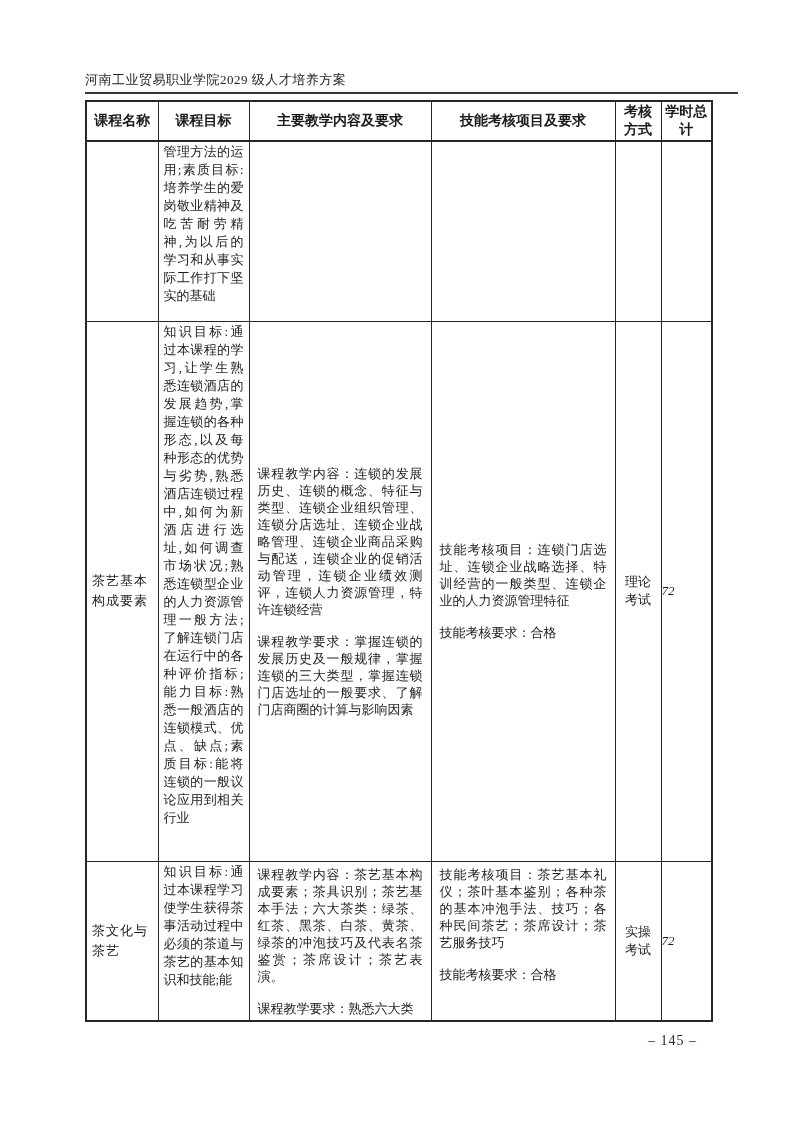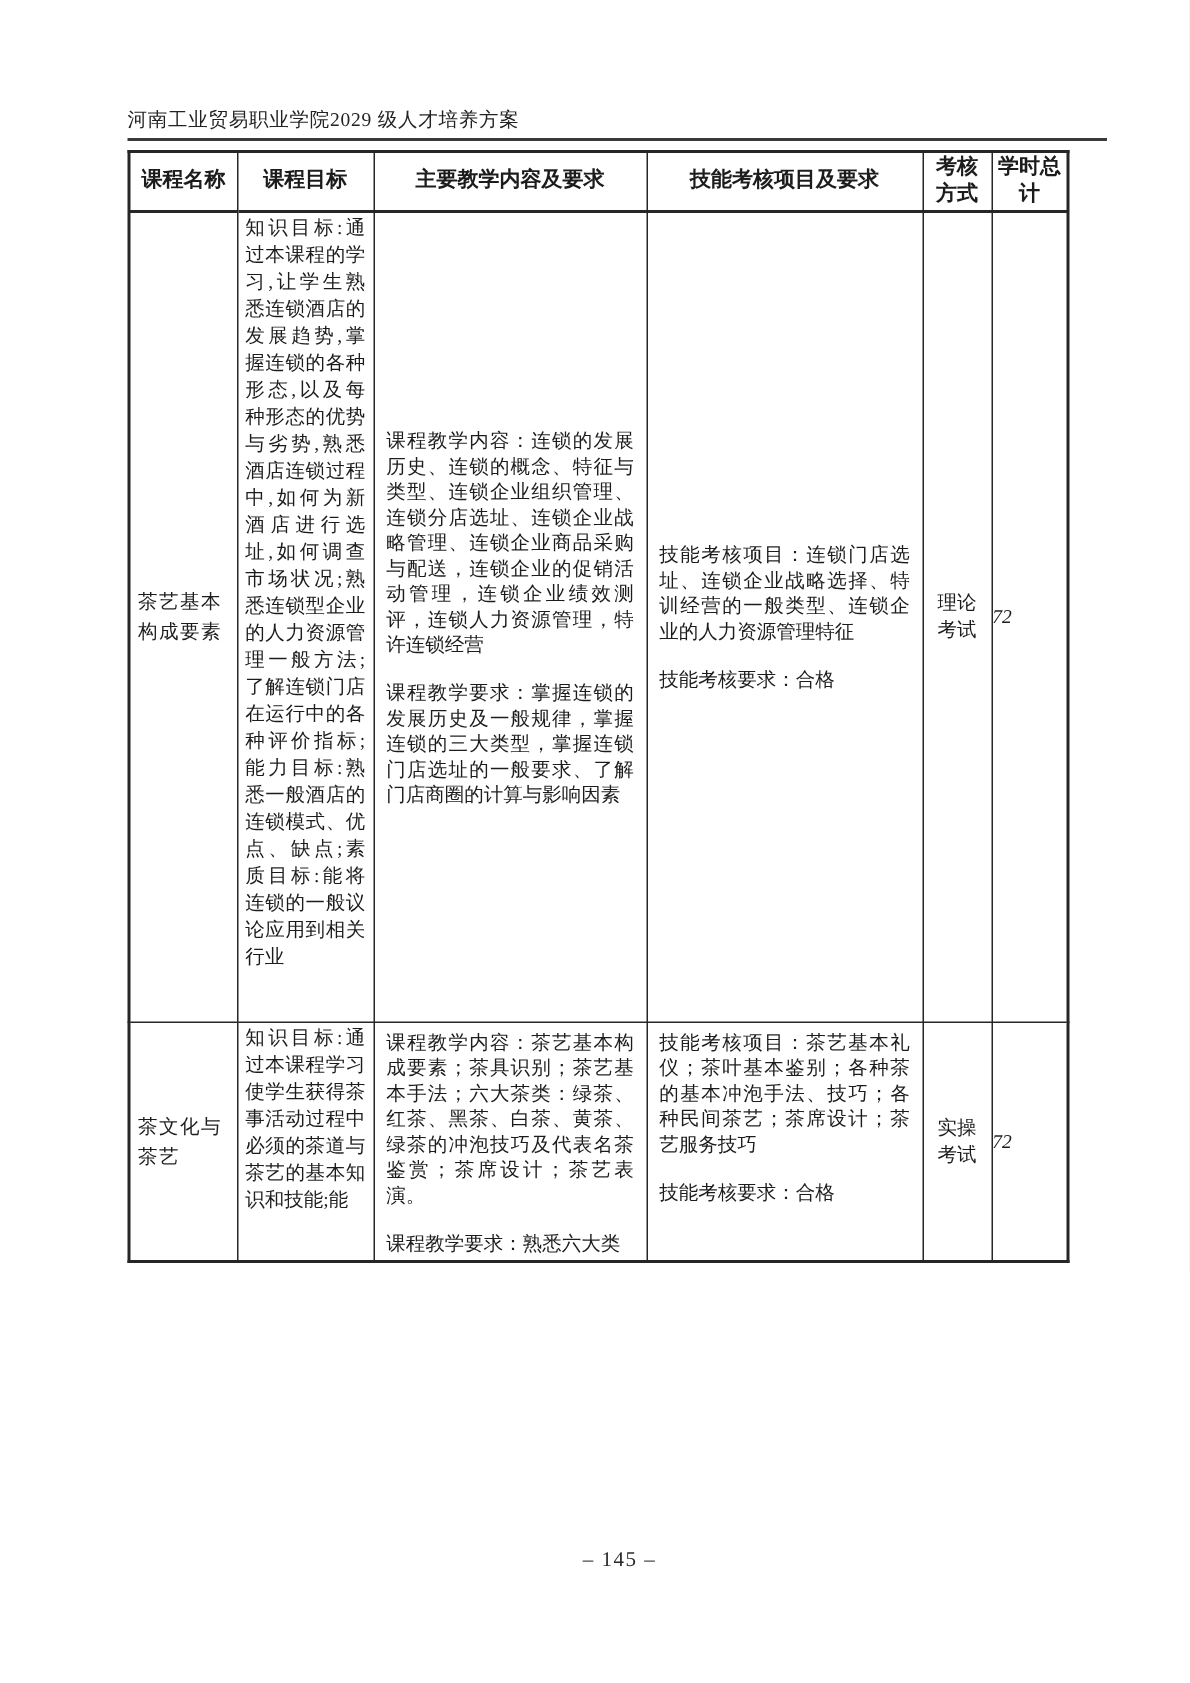--- a/index.html
+++ b/index.html
@@ -96,23 +96,23 @@
     padding: 1px 4px;
   }
   td.hours-cell {
     text-align: left;
     font-family: "Liberation Serif", "DejaVu Serif", serif;
     font-style: italic;
   }
   .page-footer {
     position: absolute;
     top: 1033px;
-    left: 100px;
+    left: 71px;
     width: 626px;
-    text-align: center;
+    text-align: right;
     font-size: 14px;
     letter-spacing: 1px;
     color: #2a2a2a;
   }
 </style>
 </head>
 <body>
 
 <div class="page">
 
@@ -135,20 +135,28 @@
       <tr>
         <th>课程名称</th>
         <th>课程目标</th>
         <th>主要教学内容及要求</th>
         <th>技能考核项目及要求</th>
         <th>考核方式</th>
         <th>学时总计</th>
       </tr>
     </thead>
     <tbody>
+      <tr class="row-1">
+        <td class="name-cell"></td>
+        <td class="obj-cell">管理方法的运用;素质目标:培养学生的爱岗敬业精神及吃苦耐劳精神,为以后的学习和从事实际工作打下坚实的基础</td>
+        <td class="content-cell"></td>
+        <td class="skill-cell"></td>
+        <td class="method-cell"></td>
+        <td class="hours-cell"></td>
+      </tr>
       <tr class="row-2">
         <td class="name-cell">茶艺基本构成要素</td>
         <td class="obj-cell">知识目标:通过本课程的学习,让学生熟悉连锁酒店的发展趋势,掌握连锁的各种形态,以及每种形态的优势与劣势,熟悉酒店连锁过程中,如何为新酒店进行选址,如何调查市场状况;熟悉连锁型企业的人力资源管理一般方法;了解连锁门店在运行中的各种评价指标;能力目标:熟悉一般酒店的连锁模式、优点、缺点;素质目标:能将连锁的一般议论应用到相关行业</td>
         <td class="content-cell">
           <p>课程教学内容：连锁的发展历史、连锁的概念、特征与类型、连锁企业组织管理、连锁分店选址、连锁企业战略管理、连锁企业商品采购与配送，连锁企业的促销活动管理，连锁企业绩效测评，连锁人力资源管理，特许连锁经营</p>
           <p>课程教学要求：掌握连锁的发展历史及一般规律，掌握连锁的三大类型，掌握连锁门店选址的一般要求、了解门店商圈的计算与影响因素</p>
         </td>
         <td class="skill-cell">
           <p>技能考核项目：连锁门店选址、连锁企业战略选择、特训经营的一般类型、连锁企业的人力资源管理特征</p>
           <p>技能考核要求：合格</p>

